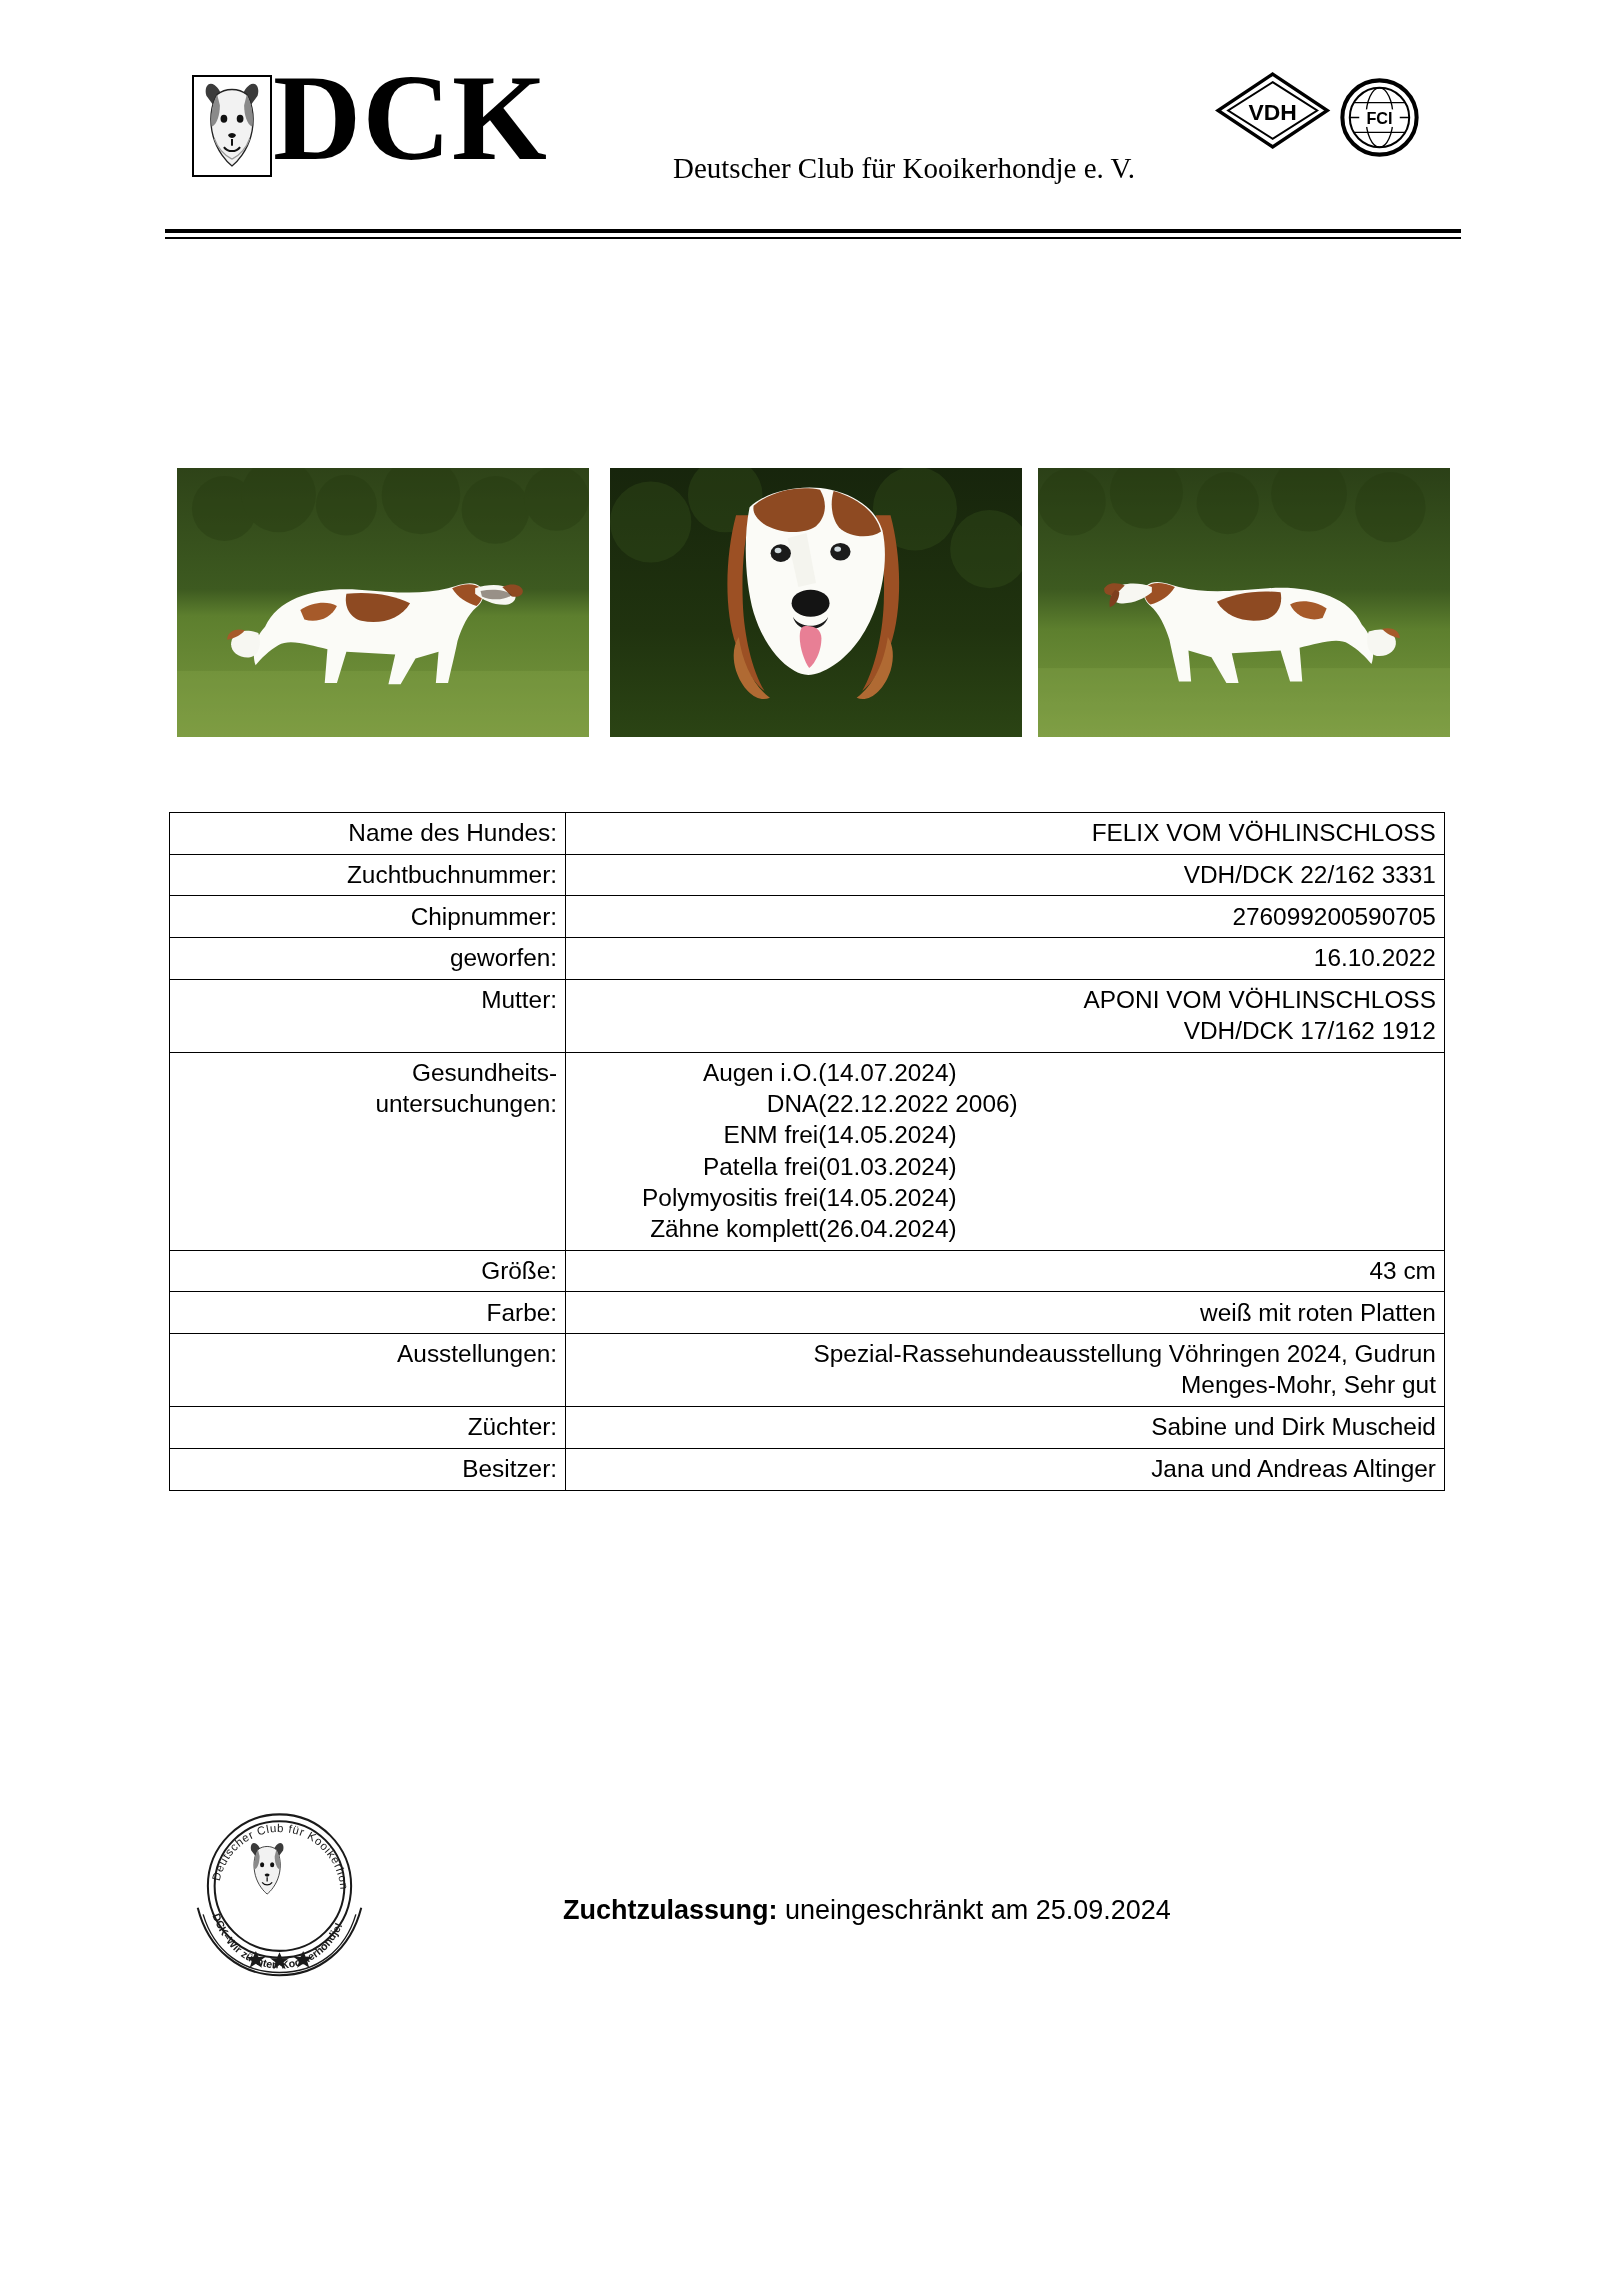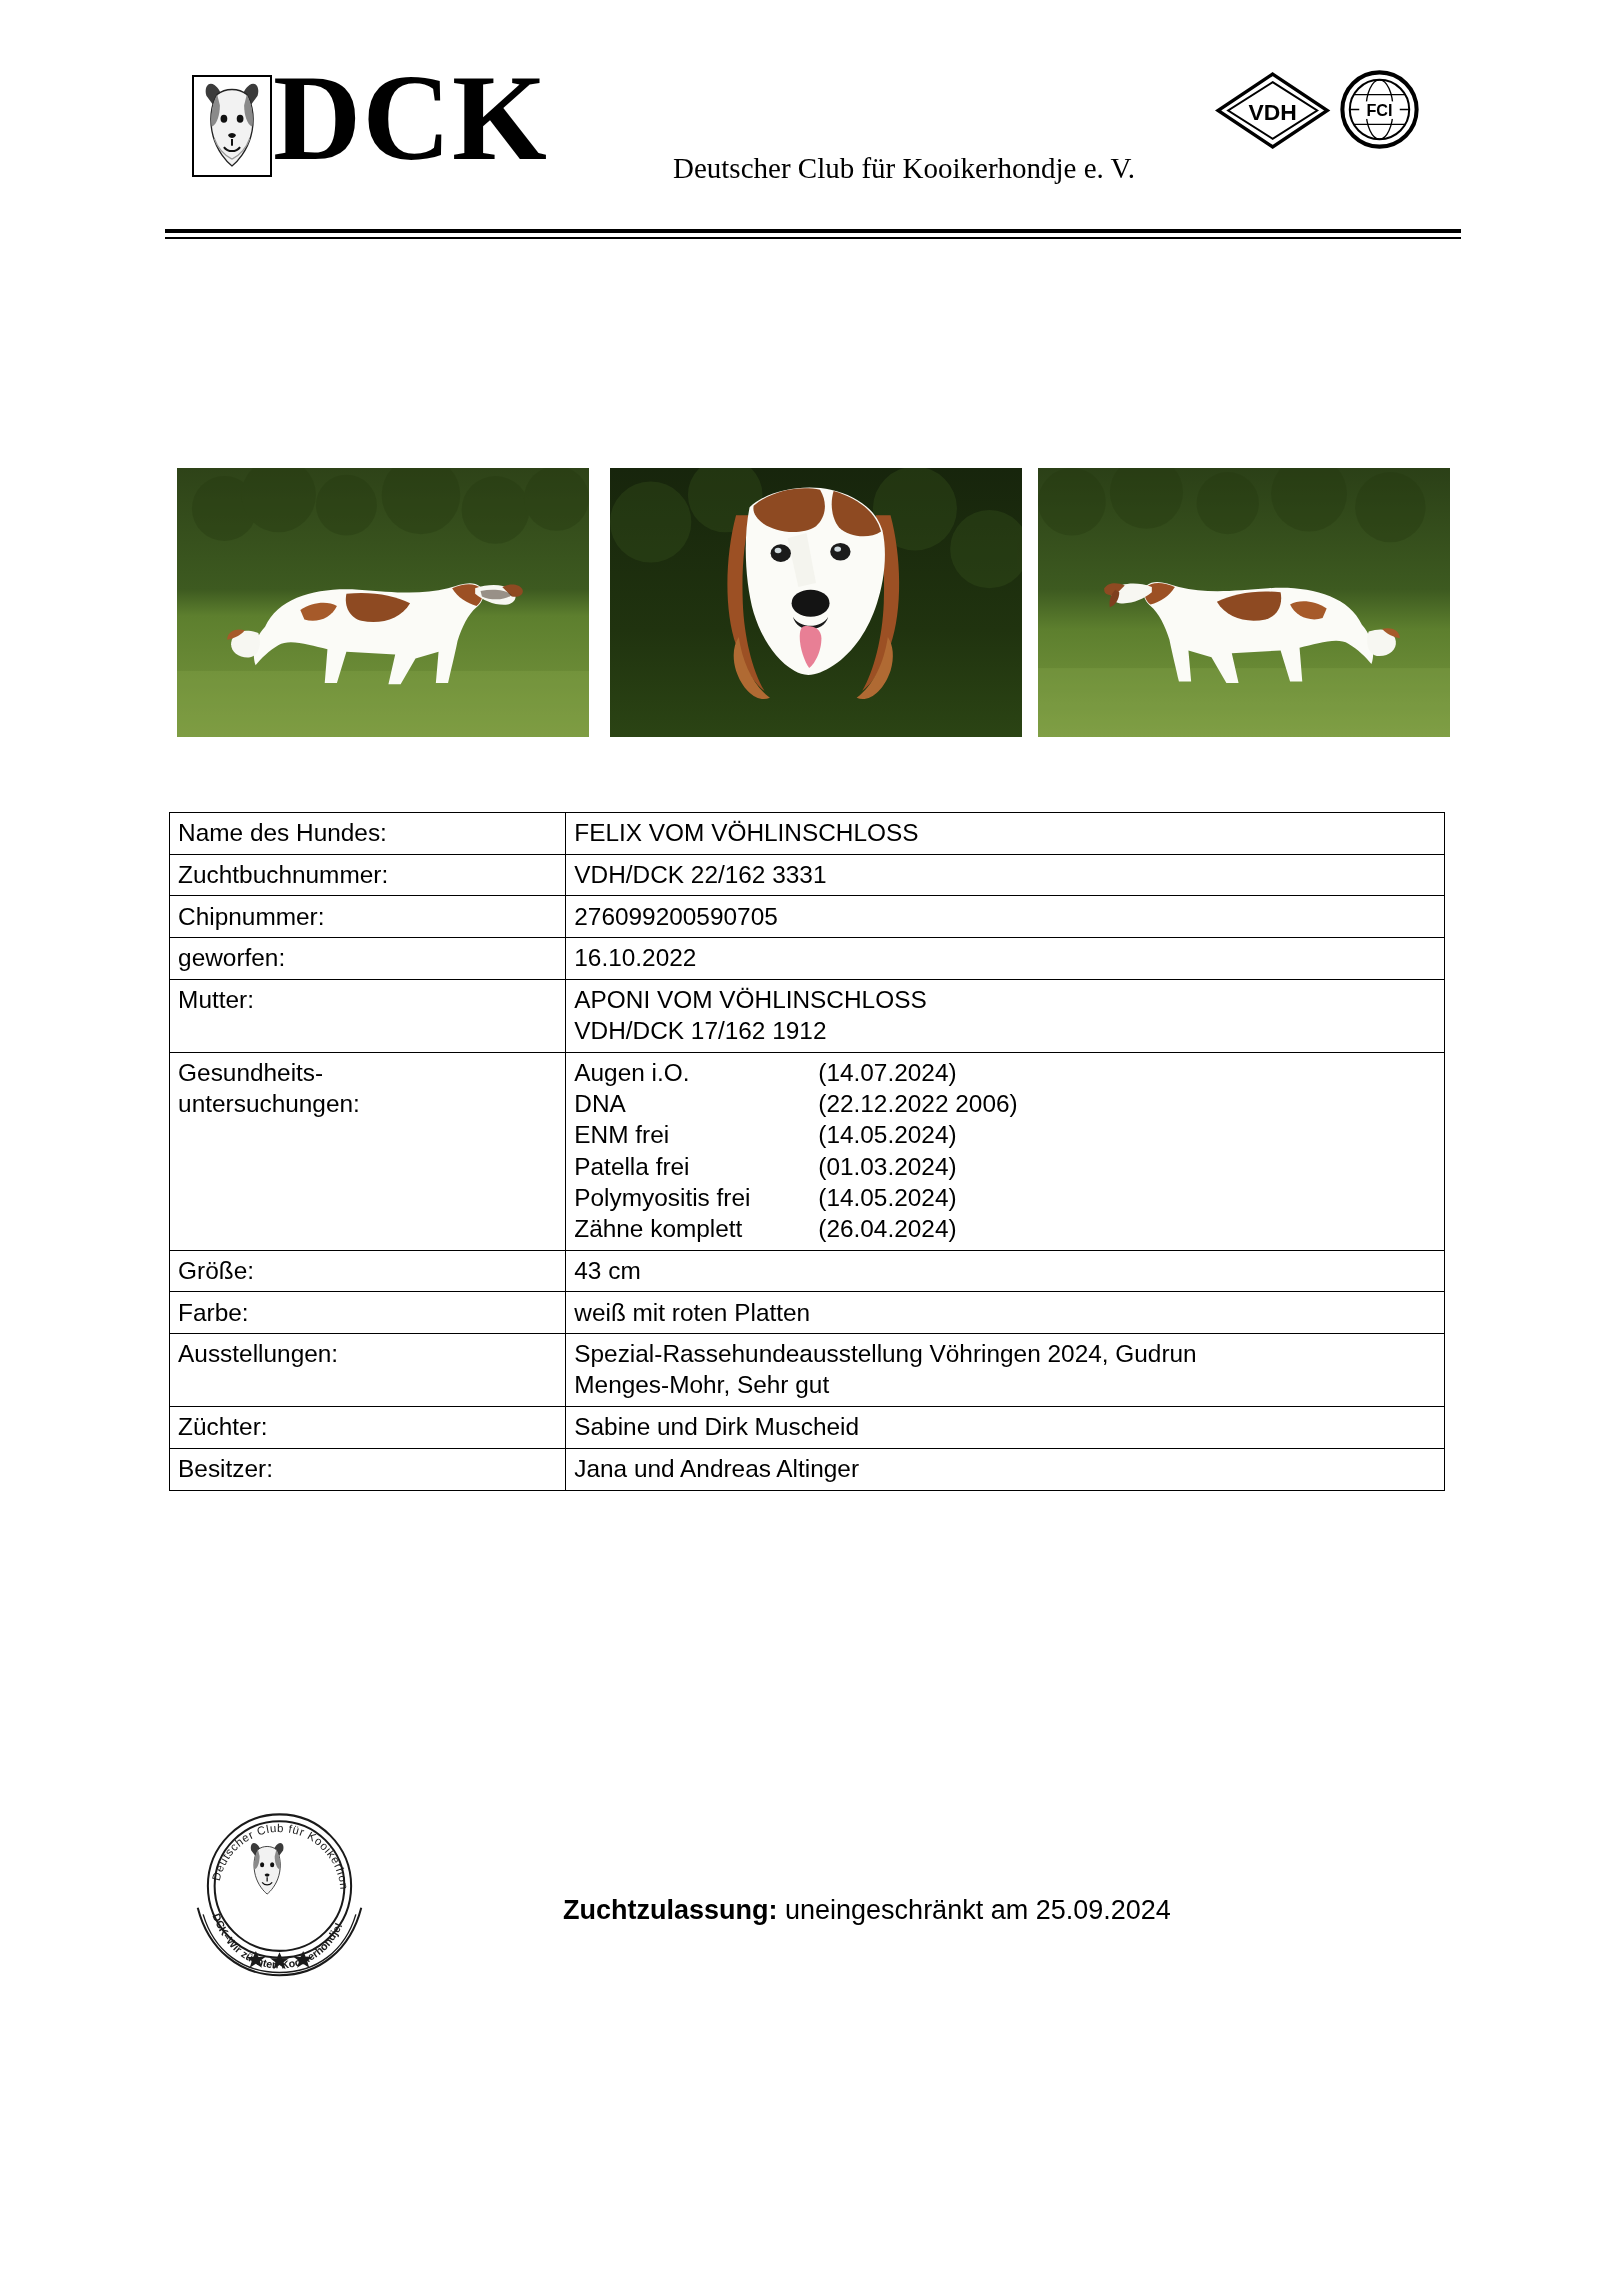--- a/index.html
+++ b/index.html
@@ -87,21 +87,21 @@
   .badge-vdh {
     position: absolute;
     left: 1049px;
     top: 5.4px;
     width: 118px;
     height: 81px;
   }
   .badge-fci {
     position: absolute;
     left: 1174px;
-    top: 4px;
+    top: 12px;
     width: 81px;
     height: 81px;
   }
 
   
   .doc-title {
     position: absolute;
     left: 0;
     top: 325px;
     width: 1623px;
@@ -137,20 +137,21 @@
     top: 812px;
     width: 1276px;
     border-collapse: collapse;
     font-size: 24.4px;
   }
   .tbl td {
     border: 1.4px solid #000;
     padding: 4.1px 8.1px 5.4px 8.1px;
     vertical-align: top;
     line-height: 1.28;
+    text-align: right;
   }
   .tbl td.label { width: 379px; white-space: nowrap; }
   .tbl td.val   { }
 
   .sub-line { display: block; }
   .health-row { display: flex; }
   .health-name { display: inline-block; width: 244px; }
   .health-date { display: inline-block; }
 
   

